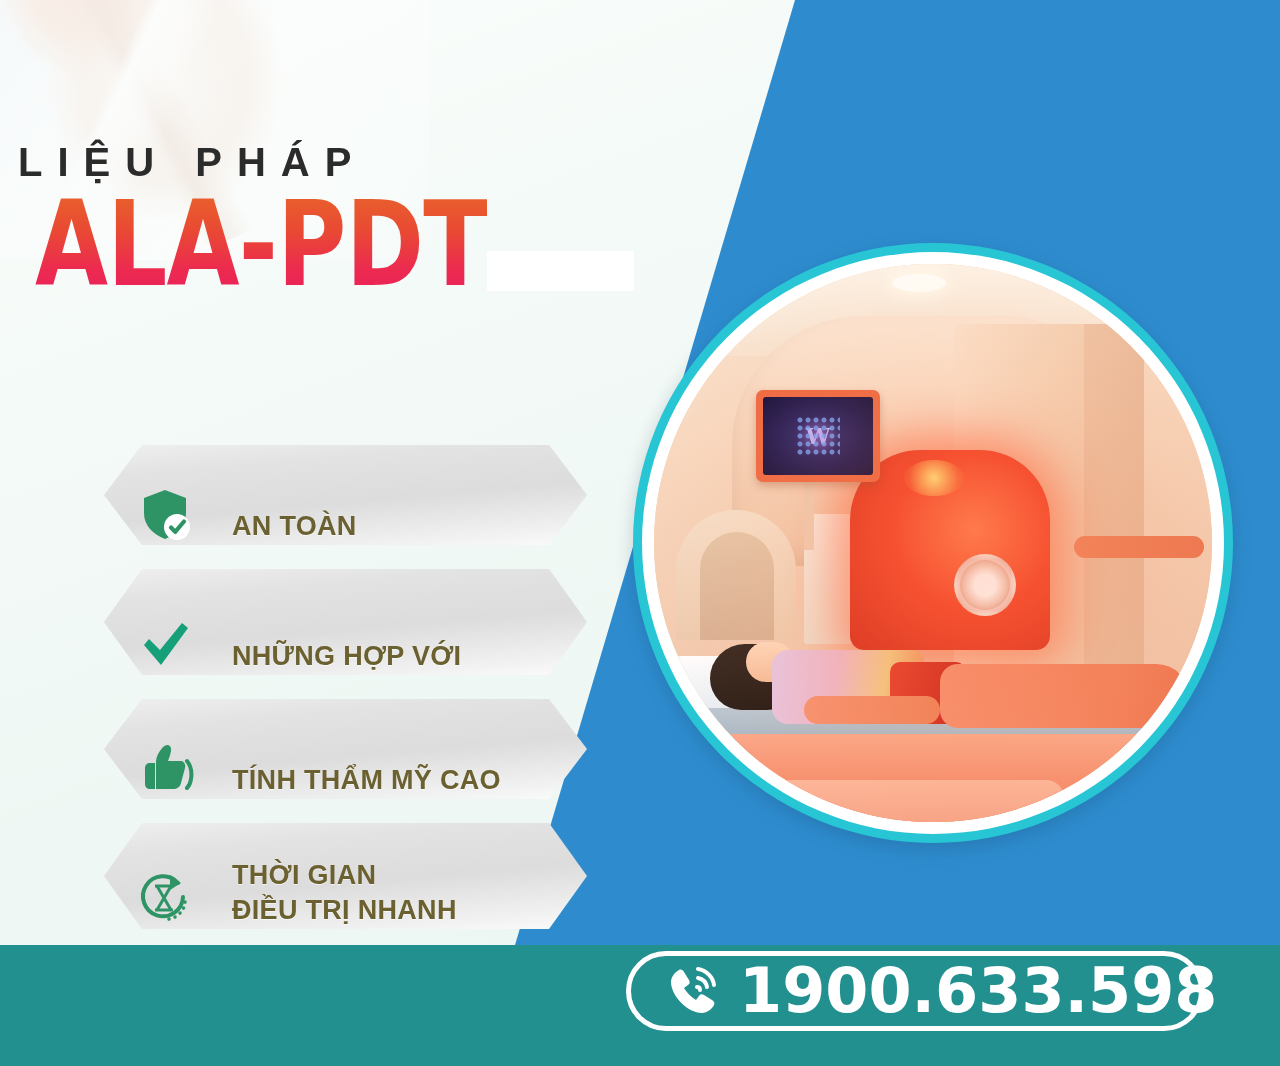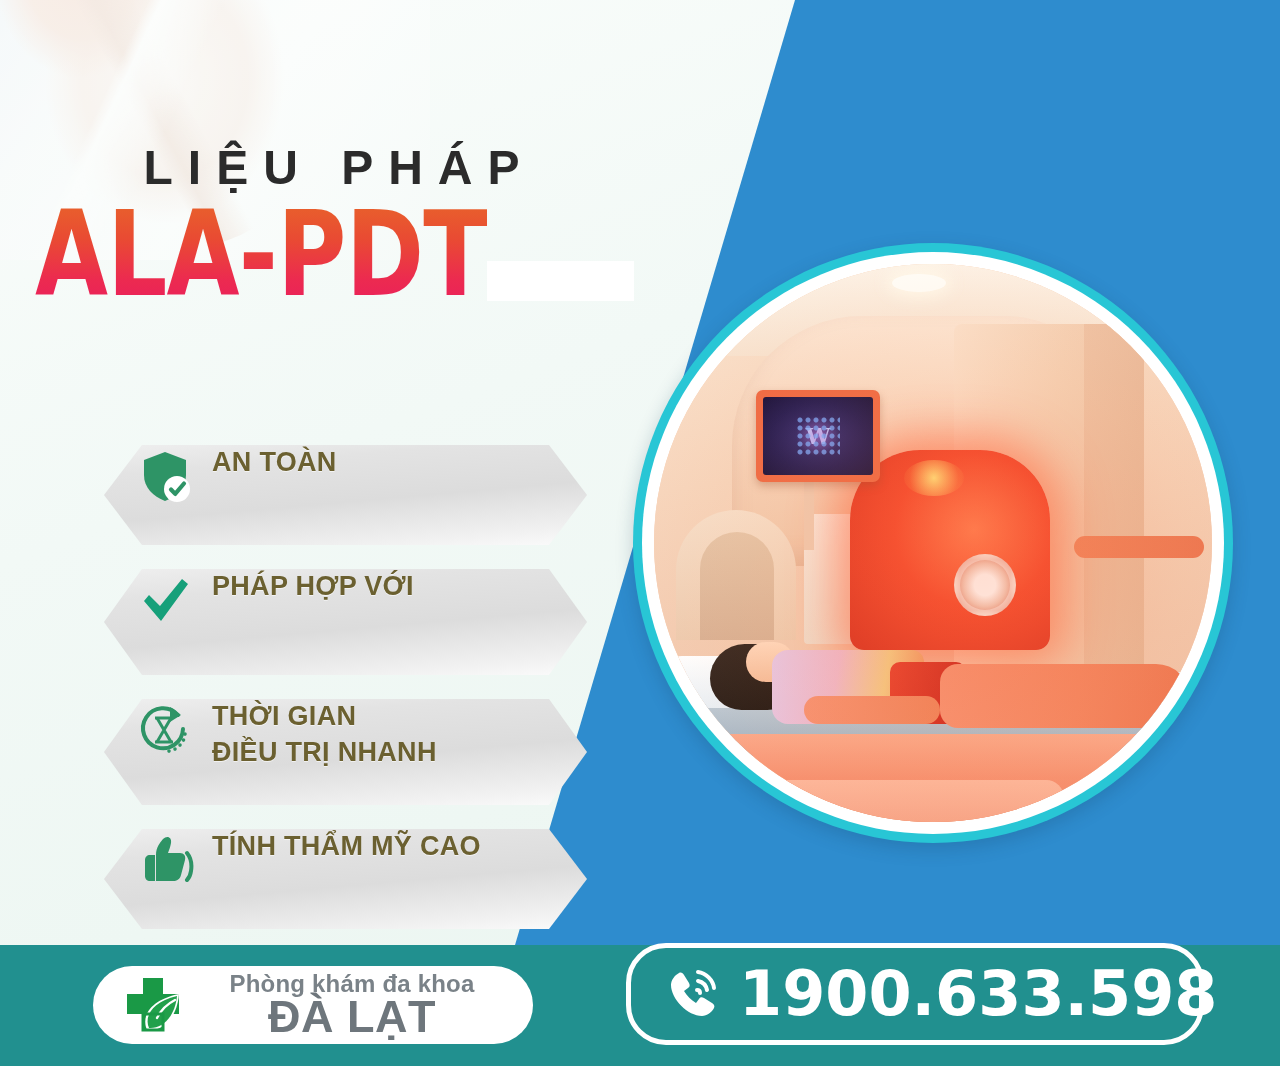--- a/index.html
+++ b/index.html
@@ -43,22 +43,22 @@
     opacity:0;
   }
   .footer-bar {
     position:absolute; left:0; bottom:0; width:1280px; height:121px;
     background:#21908F;
   }
 
   
   .headline { position:absolute; left:0; top:140px; width:660px; }
   .kicker {
-    font-size:48px; font-weight:700; letter-spacing:15px;
-    color:#2B2B2B; text-align:center; padding-left:18px;
+    font-size:40px; font-weight:700; letter-spacing:15px;
+    color:#2B2B2B; padding-left:18px;
     font-family:"Liberation Sans", sans-serif;
   }
   .brand-row{ position:relative; height:120px; margin-top:6px;padding-left:12px; }
   .brand {
     position:absolute; left:35px; top:-6px;
     font-size:118px; font-weight:700; line-height:1;
     letter-spacing:-1px;
     transform:scaleX(.80); transform-origin:left center;
     background:linear-gradient(180deg,#E8662A 0%,#E94A33 38%,#EC2A50 72%,#E91E5E 100%);
     -webkit-background-clip:text; background-clip:text;
@@ -68,26 +68,27 @@
   .brand-blank {
     position:absolute; left:487px; top:60px; width:147px; height:40px;
     background:#FFFFFF;
   }
 
   
   .badges { position:absolute; left:104px; top:445px; width:490px; }
   .badge {
     position:relative;
     width:483px;
-    display:flex; align-items:flex-start;
+    display:flex; align-items:flex-end;
     padding:0 26px 0 30px;
     background:linear-gradient(175deg,#EFEFEF 0%,#E3E3E3 22%,#DCDCDC 55%,#F2F2F2 88%,#FBFBFB 100%);
     clip-path:polygon(38px 0, 445px 0, 483px 50%, 445px 100%, 38px 100%, 0 50%);
     filter:drop-shadow(0 3px 4px rgba(90,100,95,.28));
     margin-bottom:24px;
+    gap:20px;
   }
   .badge.one-line { height:100px; }
   .badge.two-line { height:106px; }
   .badge-icon {
     width:62px; min-width:62px; height:62px;
     display:flex; align-items:center; justify-content:center;
     margin-right:16px;
   }
   .badge-icon svg { display:block; }
   .badge-text {
@@ -266,22 +267,22 @@
   .clinic-logo { width:72px; min-width:72px; height:62px; margin-right:8px; }
   .clinic-text { display:flex; flex-direction:column; align-items:center; flex:1; padding-right:26px; }
   .clinic-sub {
     font-size:24px; color:#7A8288; font-weight:600; line-height:1.05; letter-spacing:.2px;
   }
   .clinic-name {
     font-size:45px; color:#6E767C; font-weight:700; line-height:1; letter-spacing:.5px;
     margin-top:-2px;
   }
   .phone-pill {
-    position:absolute; left:626px; bottom:21px;
-    width:578px; height:102px; border-radius:40px;
+    position:absolute; left:626px; bottom:35px;
+    width:578px; height:80px; border-radius:40px;
     border:5px solid #FFFFFF;
     display:flex; align-items:center; padding-left:34px;
   }
   .phone-icon { width:56px; min-width:56px; height:56px; margin-right:18px; }
   .phone-number {
     color:#FFFFFF; font-size:62px; font-weight:700; line-height:1; letter-spacing:0px;
     font-family:"DejaVu Sans", sans-serif;
   }
 </style>
 </head>
@@ -317,21 +318,34 @@
       </div>
     </div>
 
     <div class="badge two-line">
       <div class="badge-icon">
         <svg width="58" height="58" viewBox="0 0 58 58">
           <path d="M8 30 L13 24 L24 35 L46 8 L52 13 L25 50 Z" fill="#16A07A"></path>
         </svg>
       </div>
       <div class="badge-text">
-        <span>PHÁP HỢP VỚI</span>
+        <span>NHỮNG HỢP VỚI</span>
+      </div>
+    </div>
+
+    <div class="badge one-line">
+      <div class="badge-icon">
+        <svg width="58" height="58" viewBox="0 0 58 58">
+          <path d="M20 24 C20 16 24 12 27 8 C31 4 36 6 35 12 C34.4 16 33 19 32 22 L44 22 C48 22 50 25 49 29 L45 44 C44 48 41 50 37 50 L20 50 Z" fill="#2E9466"></path>
+          <path d="M14 24 L19 24 L19 50 L14 50 C11 50 9 48 9 45 L9 29 C9 26 11 24 14 24 Z" fill="#2E9466"></path>
+          <path d="M51 22 C55 27 56 34 55 40 C54.5 44 53 47 51 49" stroke="#2E9466" stroke-width="4" fill="none" stroke-linecap="round"></path>
+        </svg>
+      </div>
+      <div class="badge-text">
+        <span>TÍNH THẨM MỸ CAO</span>
       </div>
     </div>
 
     <div class="badge two-line">
       <div class="badge-icon">
         <svg width="58" height="58" viewBox="0 0 58 58">
           <path d="M42 14 A20 20 0 1 0 47 28" stroke="#2E9466" stroke-width="4" fill="none" stroke-linecap="round"></path>
           <path d="M34 6 L45 14 L34 21 Z" fill="#2E9466"></path>
           <g stroke="#2E9466" stroke-width="3.6" stroke-linecap="round" fill="none">
             <path d="M49 33 l0 .1"></path>
@@ -343,33 +357,20 @@
           <g stroke="#2E9466" stroke-width="3" fill="none" stroke-linejoin="round">
             <path d="M19 17 L37 17"></path>
             <path d="M19 41 L37 41"></path>
             <path d="M21 17 L35 41 M35 17 L21 41"></path>
           </g>
         </svg>
       </div>
       <div class="badge-text">
         <span>THỜI GIAN</span>
         <span class="l2">ĐIỀU TRỊ NHANH</span>
-      </div>
-    </div>
-
-    <div class="badge one-line">
-      <div class="badge-icon">
-        <svg width="58" height="58" viewBox="0 0 58 58">
-          <path d="M20 24 C20 16 24 12 27 8 C31 4 36 6 35 12 C34.4 16 33 19 32 22 L44 22 C48 22 50 25 49 29 L45 44 C44 48 41 50 37 50 L20 50 Z" fill="#2E9466"></path>
-          <path d="M14 24 L19 24 L19 50 L14 50 C11 50 9 48 9 45 L9 29 C9 26 11 24 14 24 Z" fill="#2E9466"></path>
-          <path d="M51 22 C55 27 56 34 55 40 C54.5 44 53 47 51 49" stroke="#2E9466" stroke-width="4" fill="none" stroke-linecap="round"></path>
-        </svg>
-      </div>
-      <div class="badge-text">
-        <span>TÍNH THẨM MỸ CAO</span>
       </div>
     </div>
 
   </div>
 
   <div class="photo-ring">
     <div class="photo-white"></div>
     <div class="photo">
       <div class="ph ph-room"></div>
       <div class="ph ph-ceil"></div>
@@ -400,35 +401,20 @@
       <div class="ph ph-arm"></div>
       <div class="ph ph-arm2"></div>
       <div class="ph ph-base"></div>
       <div class="ph ph-base2"></div>
       <div class="ph ph-warm"></div>
     </div>
   </div>
 
   <div class="footer-bar">
 
-    <div class="clinic-pill">
-      <div class="clinic-logo">
-        <svg width="72" height="62" viewBox="0 0 72 62">
-          <path d="M26 4 H46 V20 H62 V40 H46 V56 H26 V40 H10 V20 H26 Z" fill="#1A9946"></path>
-          <path d="M30 56 C24 42 33 26 62 20 C60 44 46 58 30 56 Z" fill="#FFFFFF"></path>
-          <path d="M32 54 C27 42 35 28 60 22 C58 43 45 55 32 54 Z" fill="#22A04B"></path>
-          <path d="M40 44 C44 36 50 30 58 26" stroke="#FFFFFF" stroke-width="2.4" fill="none" stroke-linecap="round"></path>
-          <rect x="26" y="40" width="20" height="16" fill="none" stroke="#1A9946" stroke-width="3"></rect>
-        </svg>
-      </div>
-      <div class="clinic-text">
-        <div class="clinic-sub">Phòng khám đa khoa</div>
-        <div class="clinic-name">ĐÀ LẠT</div>
-      </div>
-    </div>
 
     <div class="phone-pill">
       <div class="phone-icon">
         <svg width="56" height="56" viewBox="0 0 56 56">
           <path d="M14 7 C10 9 6 14 6 19 C6 33 23 50 37 50 C42 50 47 46 49 42 C50 40 49 38 47 37 L39 32 C37 31 35 31 34 33 L31 37 C26 34 22 30 19 25 L23 22 C25 21 25 19 24 17 L19 9 C18 7 16 6 14 7 Z" fill="#FFFFFF"></path>
           <path d="M33 6 C41 7 48 14 49 22" stroke="#FFFFFF" stroke-width="4" fill="none" stroke-linecap="round"></path>
           <path d="M33 15 C38 16 41 19 42 24" stroke="#FFFFFF" stroke-width="4" fill="none" stroke-linecap="round"></path>
           <path d="M32 24 C34 24 35 25 35 27" stroke="#FFFFFF" stroke-width="4" fill="none" stroke-linecap="round"></path>
         </svg>
       </div>

